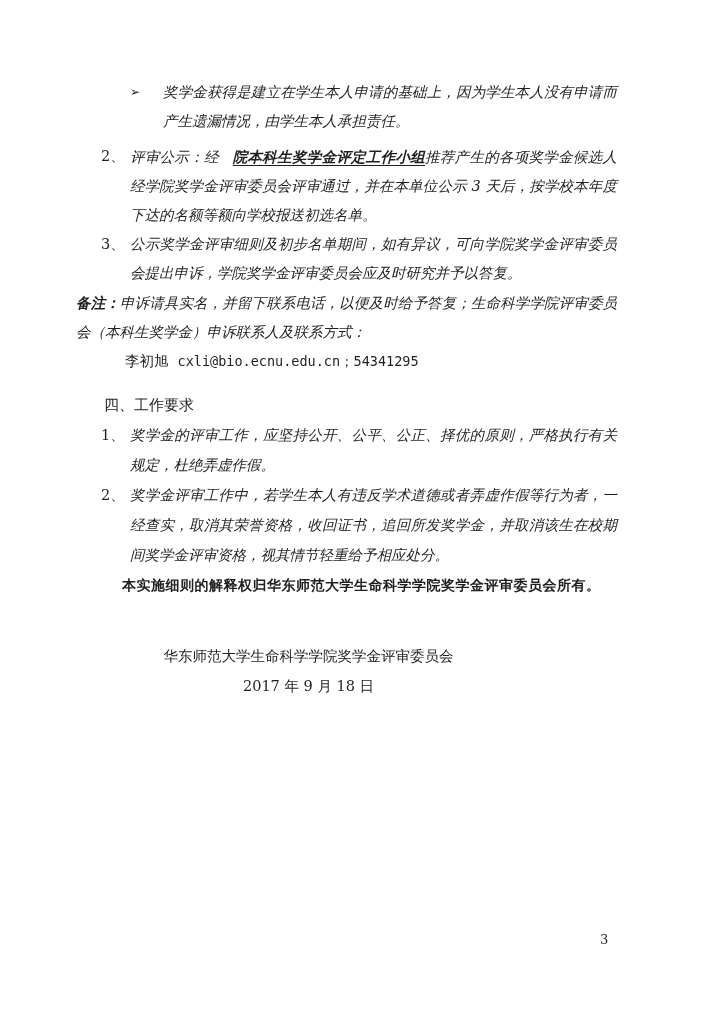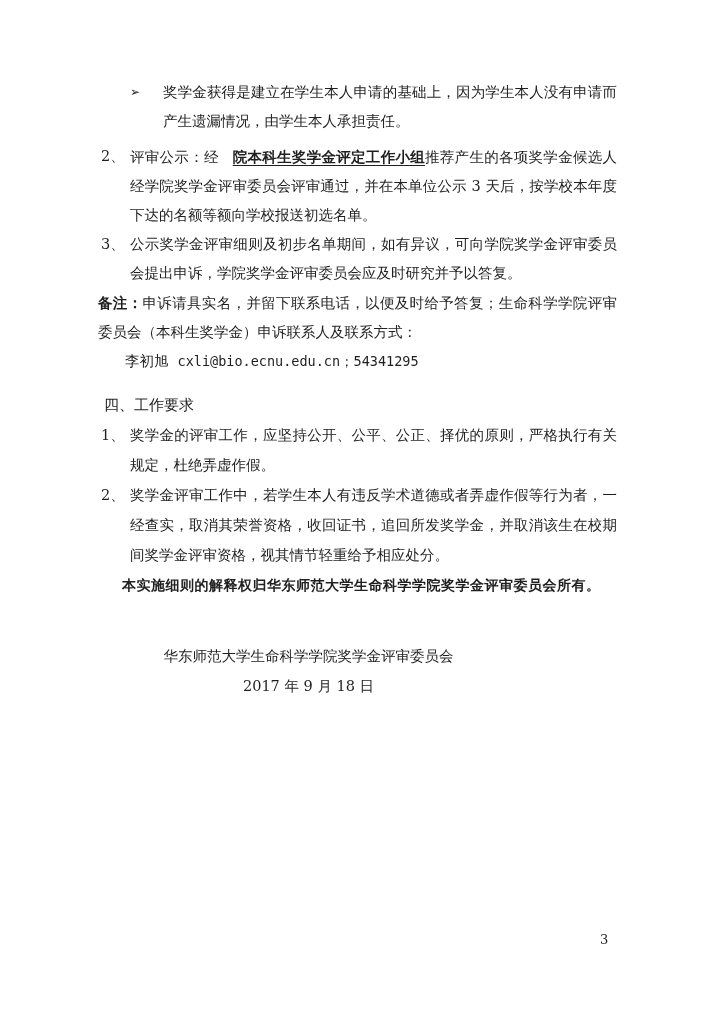--- a/index.html
+++ b/index.html
@@ -20,20 +20,21 @@
     position: absolute;
     left: 0;
     top: 0;
     width: 724px;
   }
   
   .para {
     font-size: 14.5px;
     line-height: 29px;
     text-align: justify;
+    font-style: italic;
   }
   .bullet-row {
     display: flex;
     margin: 78px 107px 0 130px;
   }
   .bullet-marker {
     flex: none;
     width: 33px;
     font-size: 12px;
     line-height: 29px;
@@ -52,21 +53,21 @@
   }
   .li-body { flex: 1; }
   .row-item2 { margin-top: 6px; }
   .emph {
     font-weight: bold;
     text-decoration: underline;
     text-underline-offset: 3px;
     padding-left: 14px;
   }
   .remark-para {
-    margin-left: 98px;
+    margin-left: 76px;
     margin-right: 107px;
   }
   .remark-label { font-weight: bold; }
   .contact-line {
     margin-left: 125px;
     font-size: 14.5px;
     line-height: 29px;
     white-space: nowrap;
   }
   .contact-name { margin-right: 9px; }

